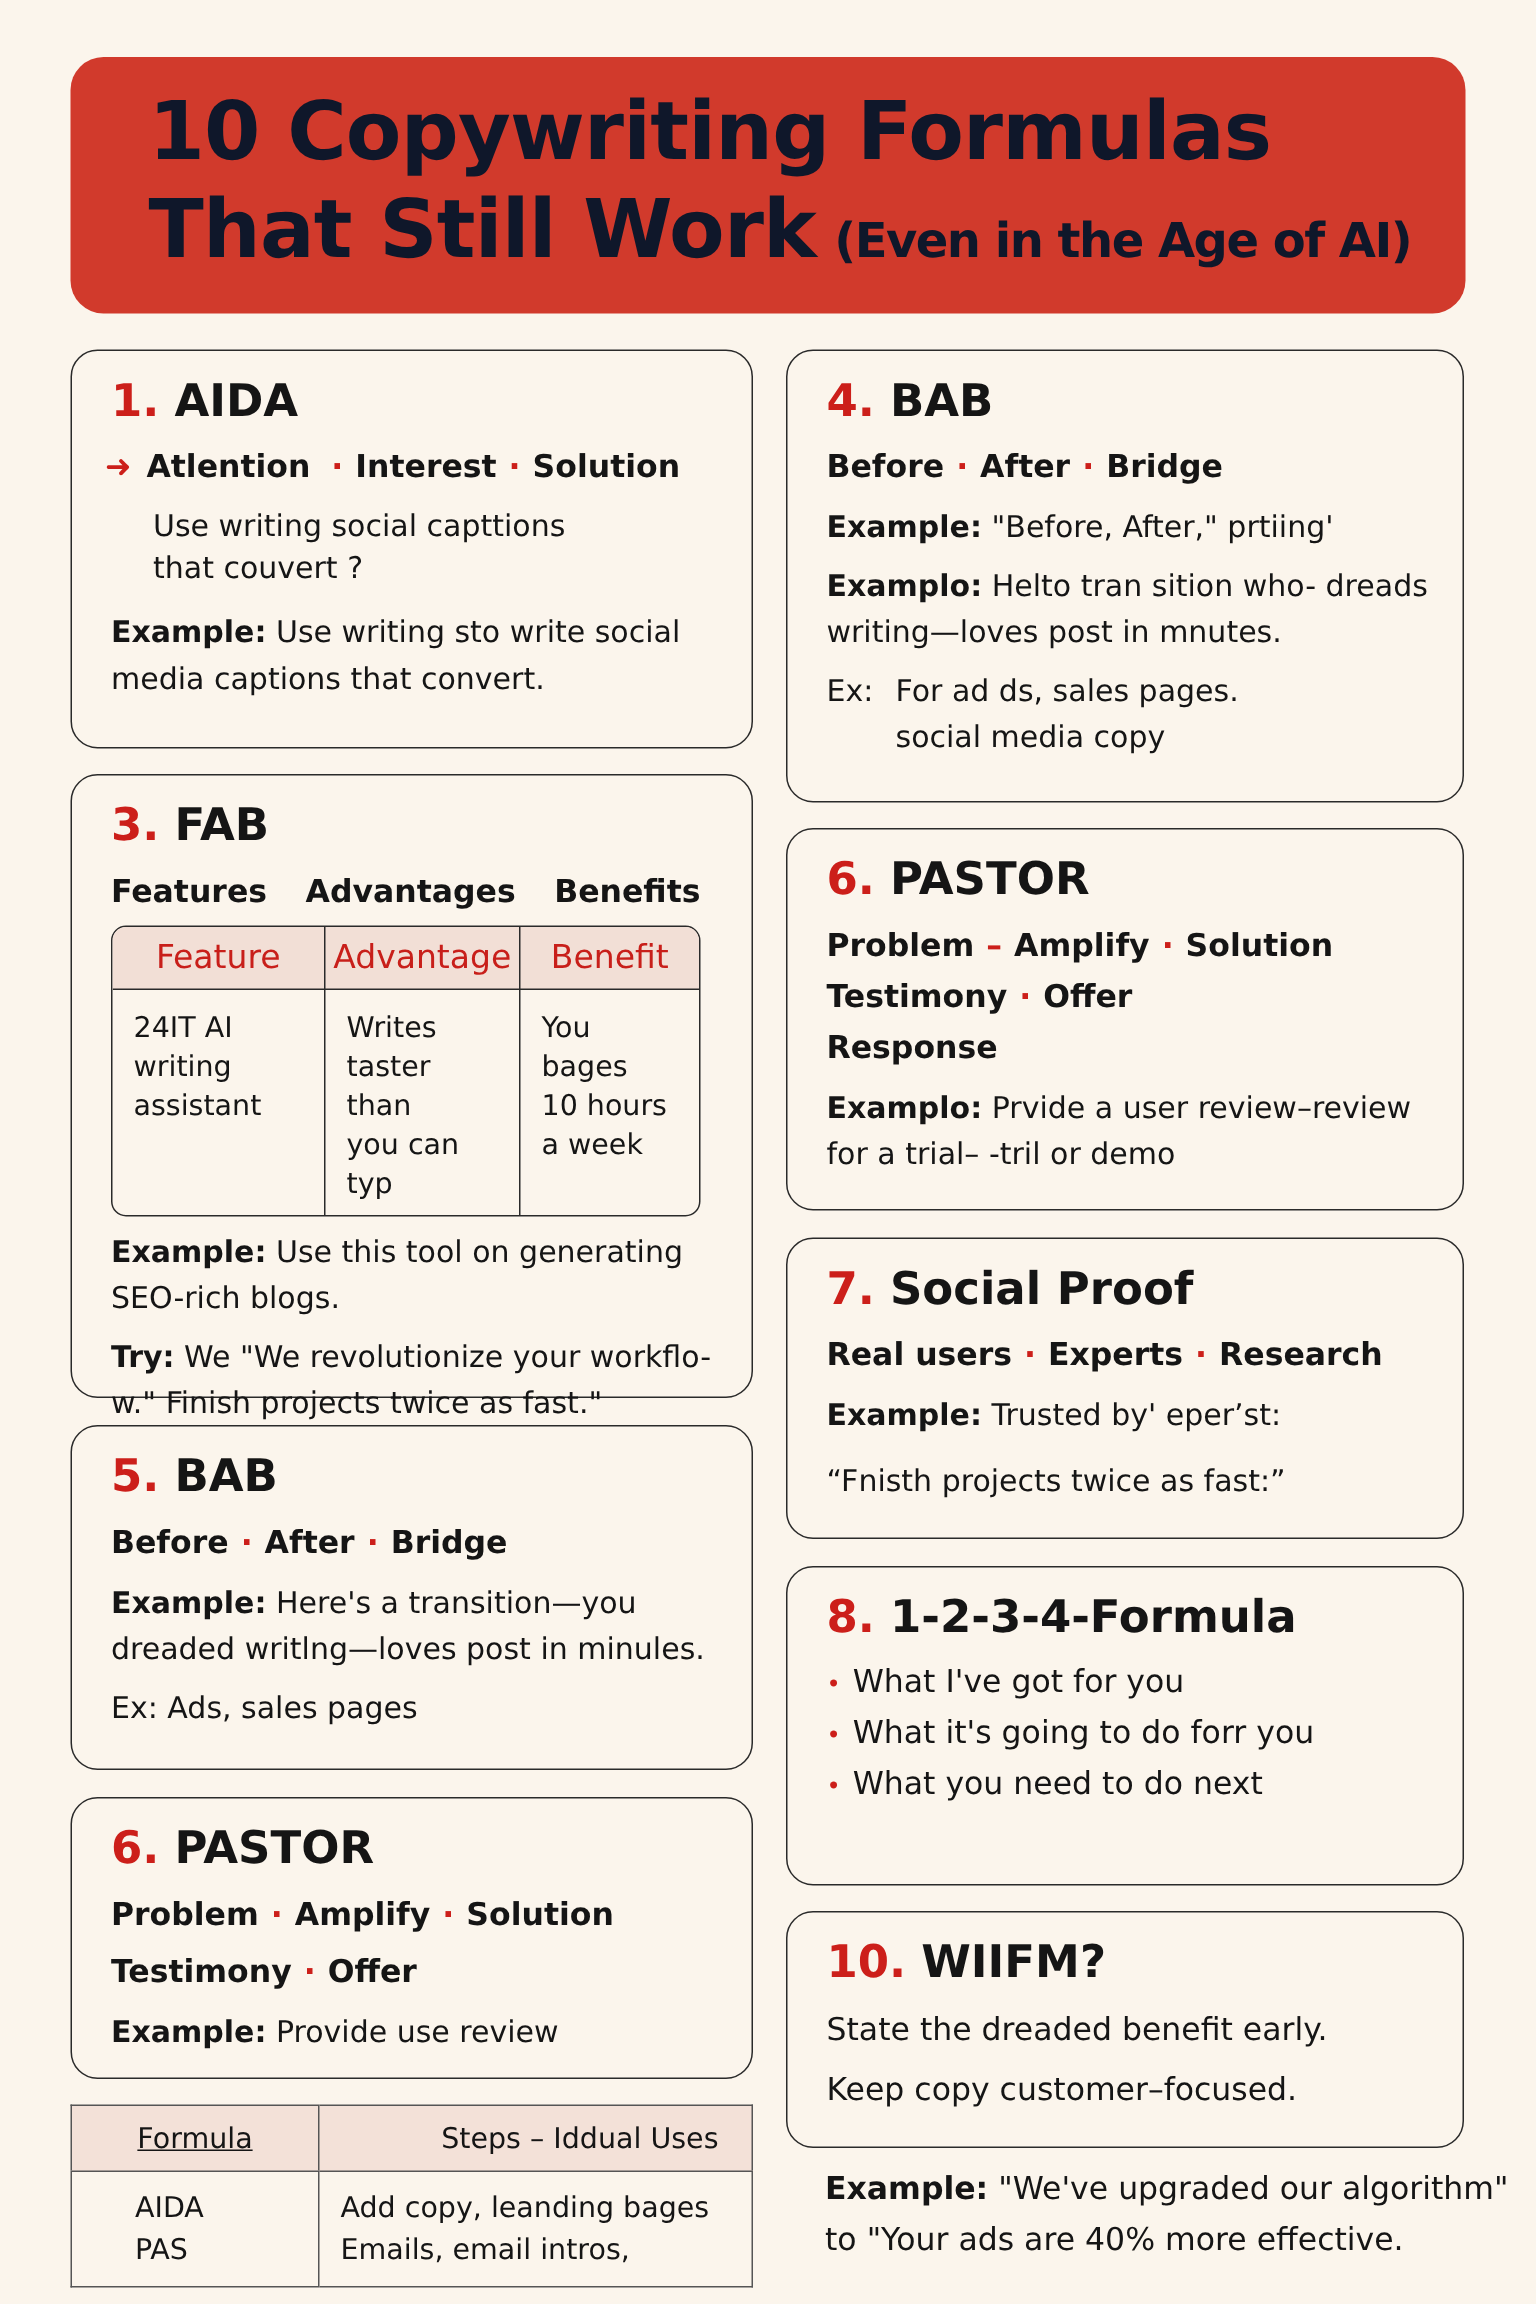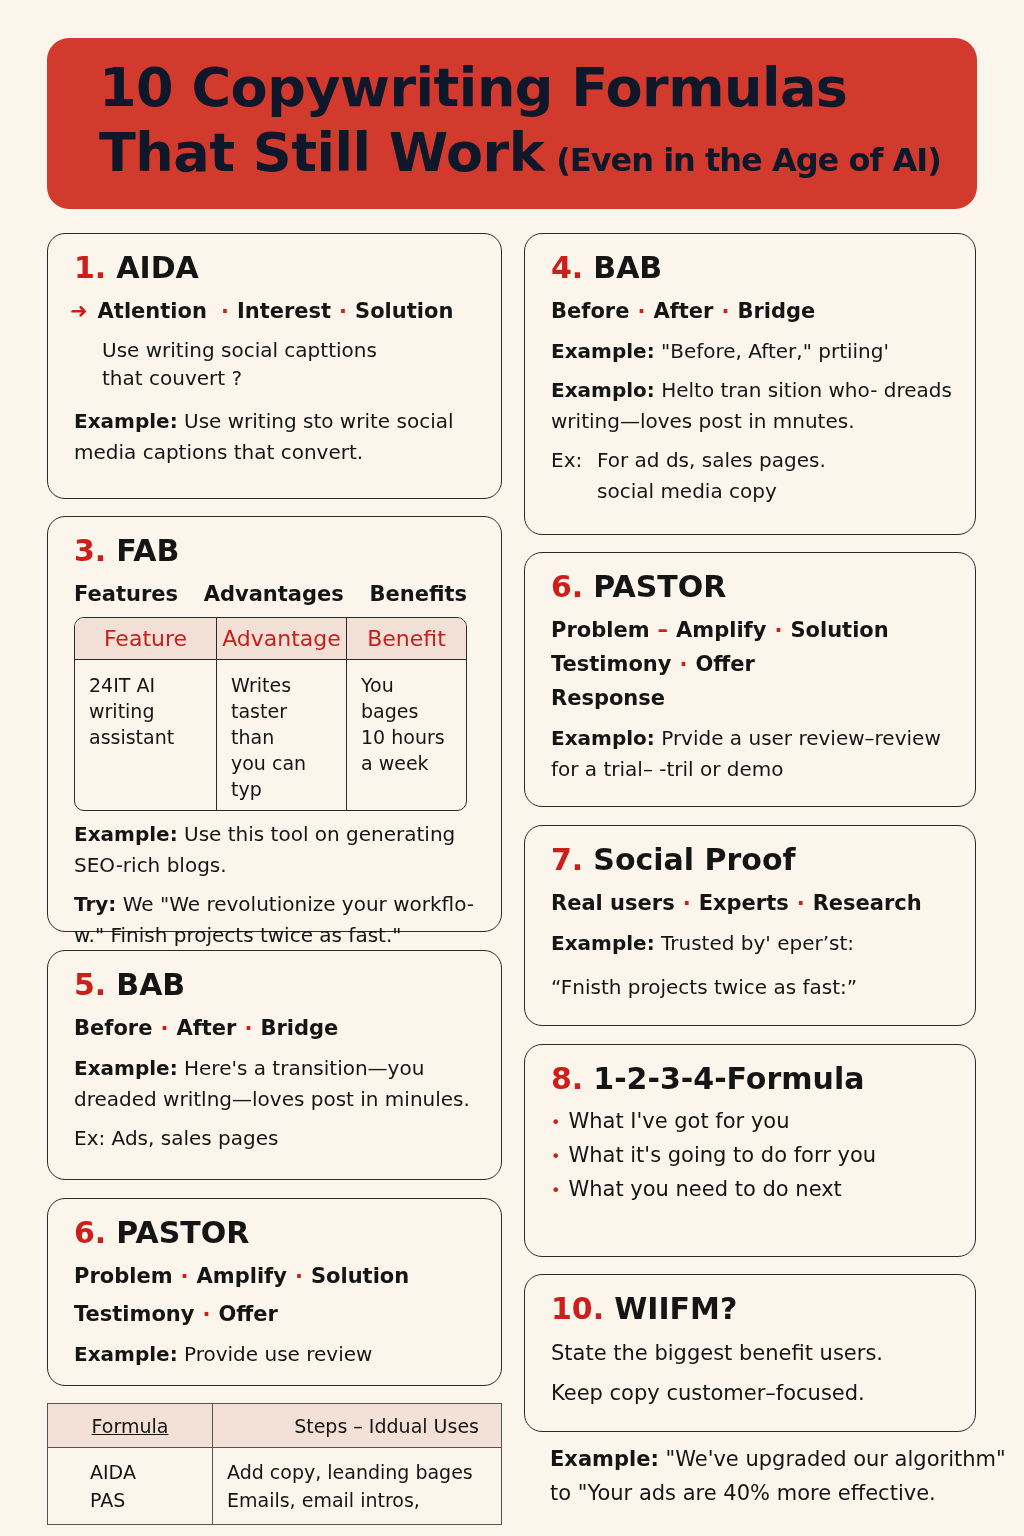--- a/index.html
+++ b/index.html
@@ -179,21 +179,21 @@
     <span>Problem</span><span class="dot">·</span><span>Amplify</span><span class="dot">·</span><span>Solution</span>
   </div>
   <div class="steps" style="margin-top:4px;">
     <span>Testimony</span><span class="dot">·</span><span>Offer</span>
   </div>
   <div class="p gap"><b>Example:</b> <span>Provide use review</span></div>
 </div>
 
 <div class="card" style="left:524px;top:1274px;width:452px;height:158px;">
   <div class="ttl"><span class="num">10.</span><span>WIIFM?</span></div>
-  <div class="p" style="font-size:21px;line-height:36px;">State the biggest benefit users.</div>
+  <div class="p" style="font-size:21px;line-height:36px;">State the dreaded benefit early.</div>
   <div class="p" style="font-size:21px;line-height:44px;">Keep copy customer–focused.</div>
 </div>
 
 <table class="summary">
   <tbody>
       <tr>
     <th style="width:165px;text-decoration:underline;">Formula</th>
     <th style="text-align:right;padding-right:22px;">Steps –   Iddual Uses</th>
   </tr>
   <tr>

